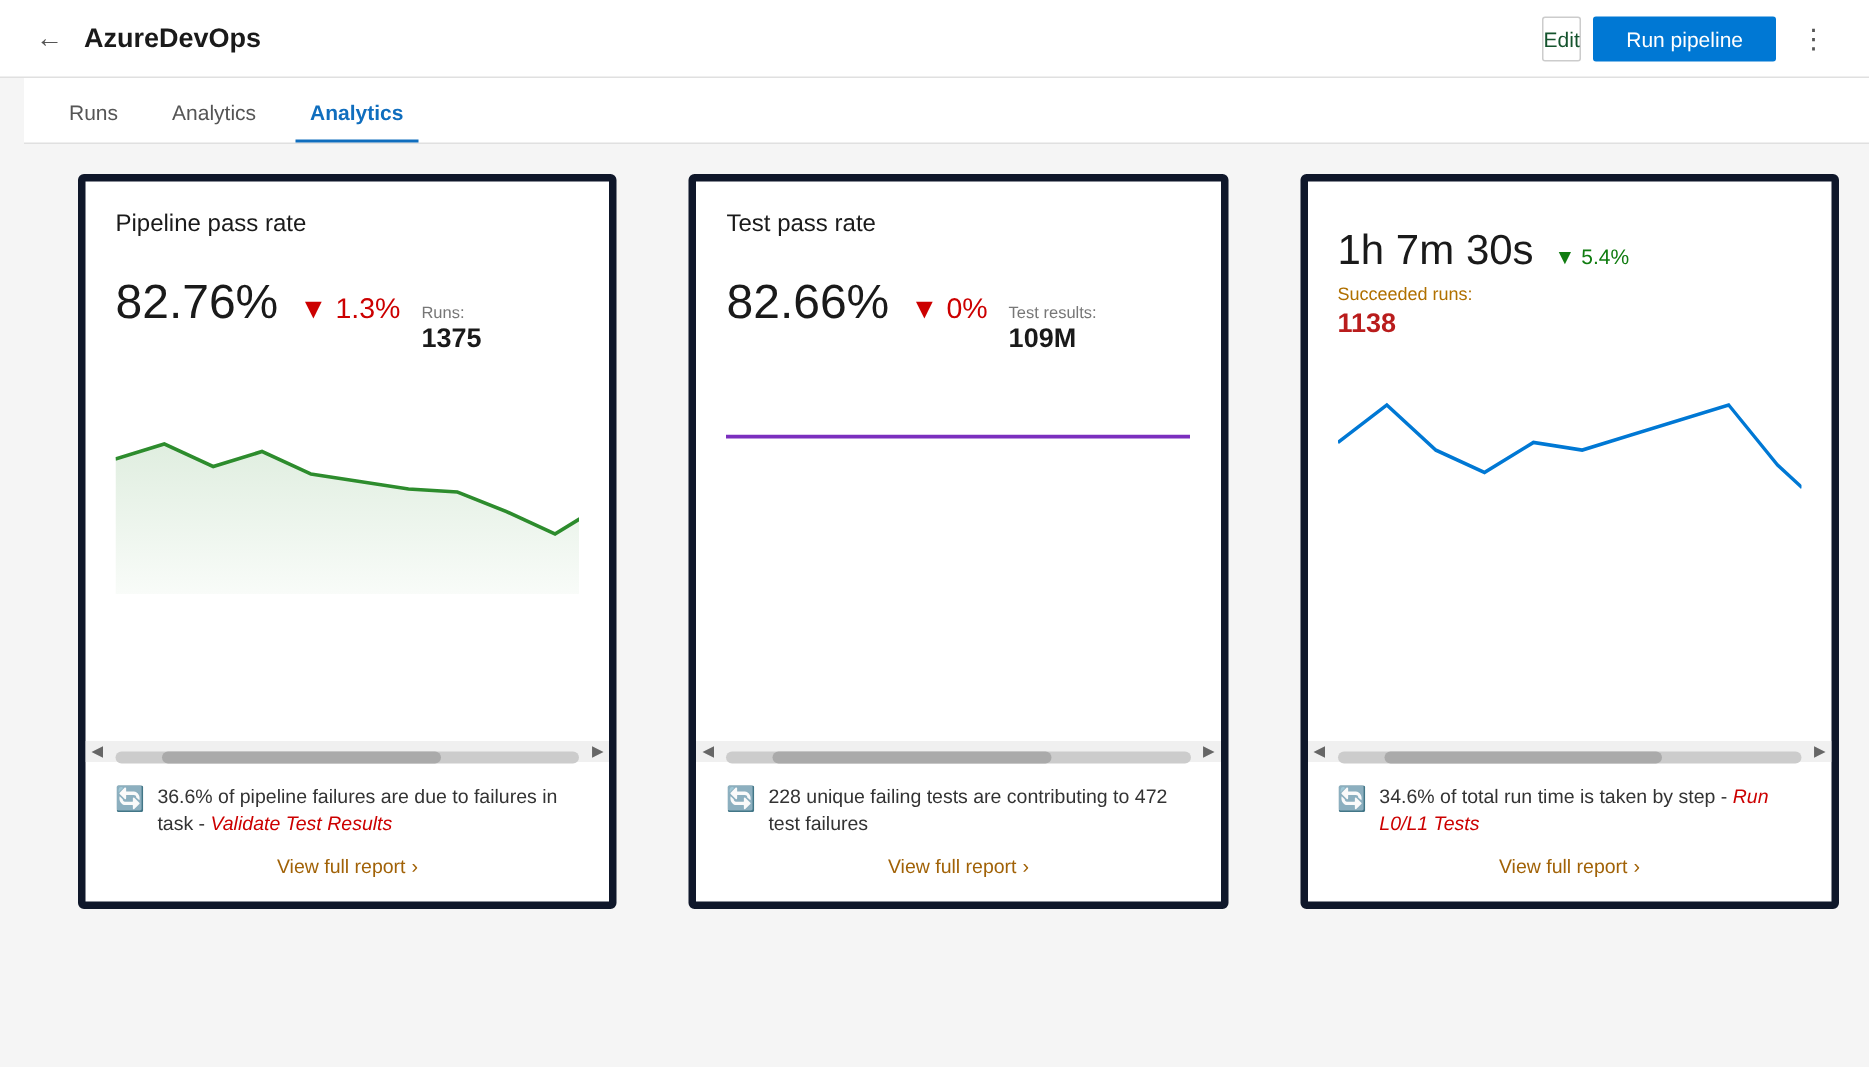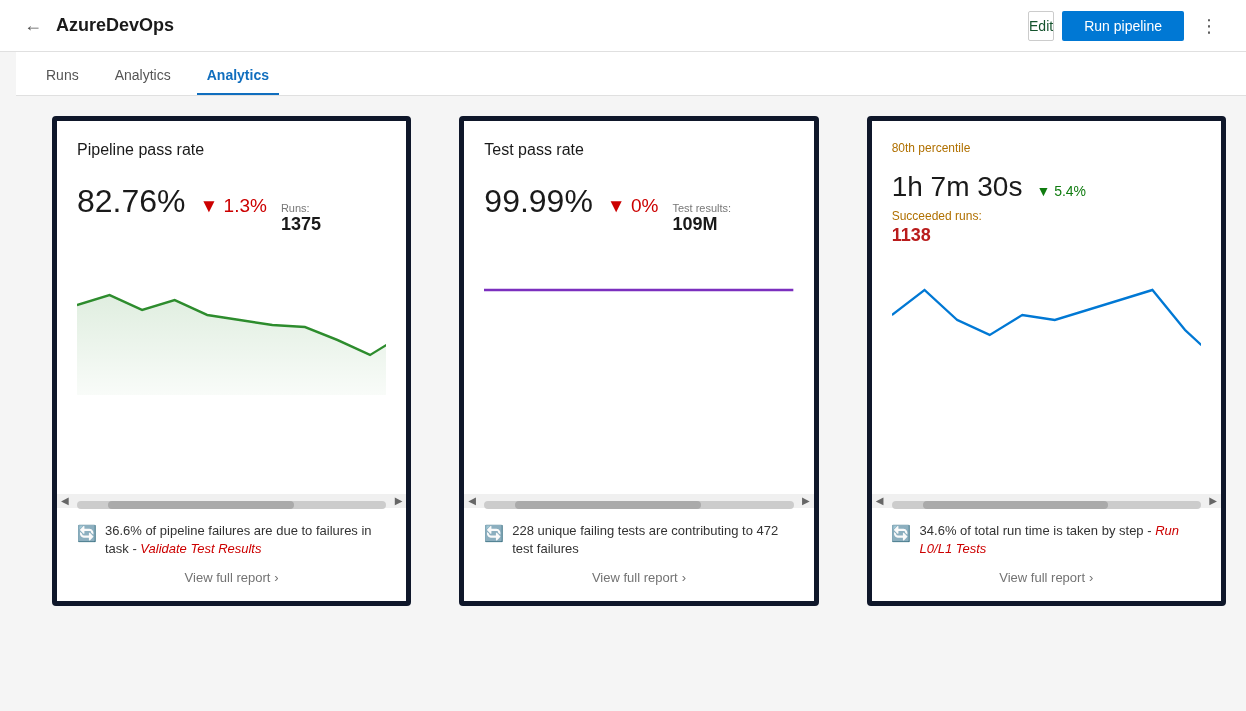--- a/index.html
+++ b/index.html
@@ -235,21 +235,21 @@
     .insight-text a, .insight-link {
       color: #c00;
       text-decoration: none;
     }
     .insight-italic {
       font-style: italic;
     }
     .view-report-link {
       text-align: center;
       font-size: 13px;
-      color: #737373;
+      color: #a16207;
       cursor: pointer;
       display: flex;
       align-items: center;
       justify-content: center;
       gap: 4px;
       text-decoration: none;
       margin-top: 4px;
     }
     svg.chart { width: 100%; height: 100%; }
   </style>
@@ -318,21 +318,21 @@
         <span>View full report</span>
         <span>›</span>
       </a>
     </div>
   </div>
 
   <div class="card">
     <div class="card-inner">
       <div class="card-title">Test pass rate</div>
       <div class="metric-row" style="margin-top:24px;">
-        <span class="metric-value">99.99%</span>
+        <span class="metric-value">82.66%</span>
         <span class="metric-change-down">▼ 0%</span>
         <div class="metric-sub">
           <span class="metric-sub-label">Test results:</span>
           <span class="metric-sub-value">109M</span>
         </div>
       </div>
       <div class="chart-area">
         <svg class="chart" viewBox="0 0 380 140" preserveAspectRatio="none">
           <line x1="0" y1="35" x2="380" y2="35" stroke="#7b2fbe" stroke-width="2.5"></line>
         </svg>
@@ -354,21 +354,20 @@
       </div>
       <a class="view-report-link">
         <span>View full report</span>
         <span>›</span>
       </a>
     </div>
   </div>
 
   <div class="card">
     <div class="card-inner">
-      <div class="card-subtitle">80th percentile</div>
       <div class="metric-row" style="margin-top:10px; flex-wrap:wrap;">
         <span class="metric-value" style="font-size:28px;">1h 7m 30s</span>
         <span class="metric-change-up">▼ 5.4%</span>
       </div>
       <div style="margin-top:6px;">
         <div class="succeeded-label">Succeeded runs:</div>
         <div class="succeeded-value">1138</div>
       </div>
       <div class="chart-area" style="margin-top:14px;">
         <svg class="chart" viewBox="0 0 380 140" preserveAspectRatio="none">

